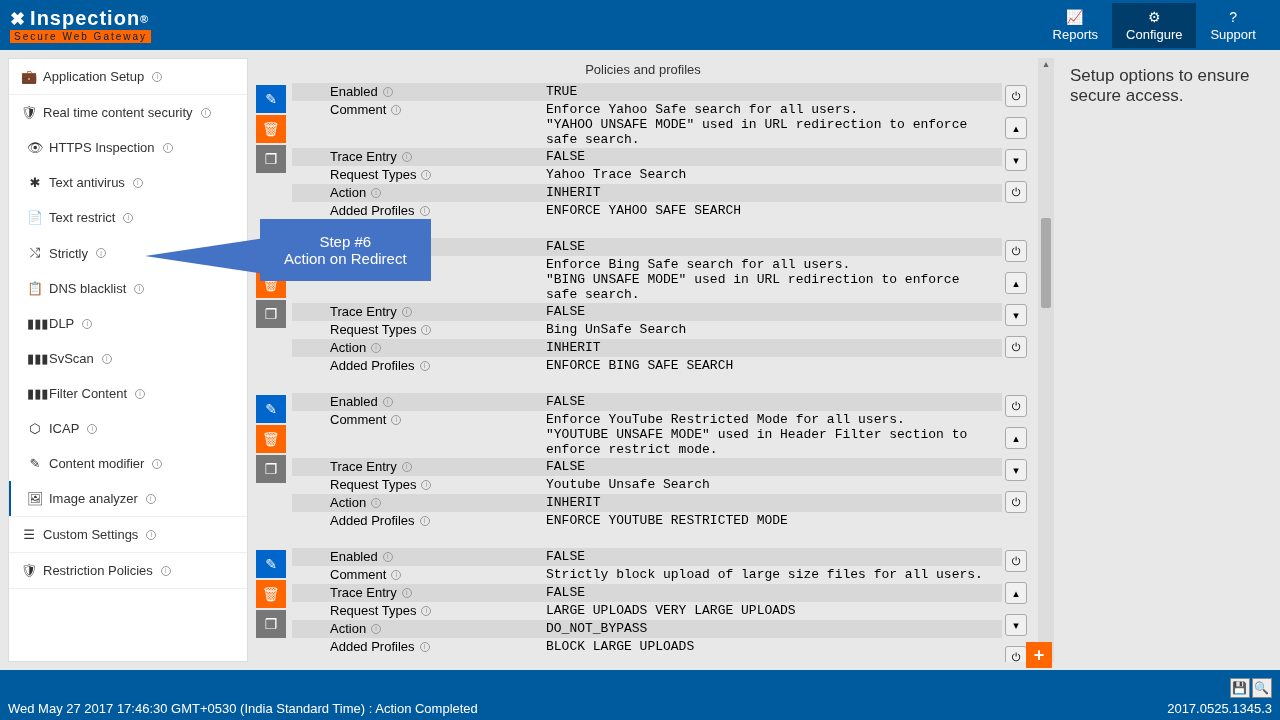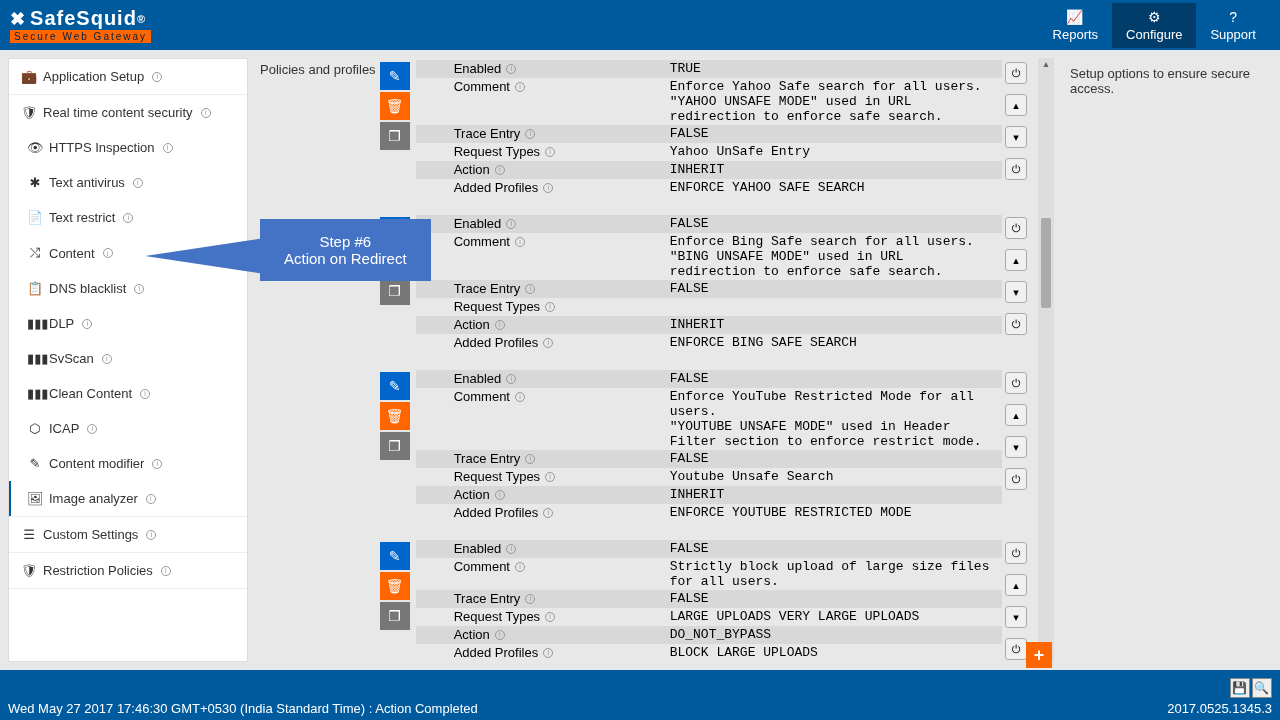--- a/index.html
+++ b/index.html
@@ -18,59 +18,59 @@
 .content { display: flex; height: 620px; padding: 8px; gap: 8px; }
 
 .sidebar { width: 240px; background: white; border: 1px solid #ddd; overflow-y: auto; }
 .side-section { border-bottom: 1px solid #eee; }
 .side-item { padding: 10px 12px; font-size: 13px; color: #333; cursor: pointer; display: flex; align-items: center; gap: 6px; }
 .side-item.sub { padding-left: 16px; border-left: 2px solid transparent; }
 .side-item.active { border-left: 2px solid #005a9e; font-weight: normal; }
 .side-icon { width: 16px; text-align: center; color: #333; font-size: 13px; }
 .info-dot { width: 10px; height: 10px; border: 1px solid #999; border-radius: 50%; display: inline-flex; align-items: center; justify-content: center; font-size: 7px; color: #999; margin-left: 2px; }
 
-.main { flex: 1; display: flex; background: #e8e8e8; position: relative; }
+.main { flex: 1; display: flex; flex-direction: column; background: #e8e8e8; position: relative; }
 .main-title { text-align: center; font-size: 13px; color: #333; padding: 4px; }
 .policy-area { flex: 1; overflow-y: auto; position: relative; }
 .policy-block { display: flex; margin: 2px 0 18px 0; }
 .action-col { width: 36px; display: flex; flex-direction: column; gap: 2px; padding-top: 2px; }
 .action-btn { width: 30px; height: 28px; display: flex; align-items: center; justify-content: center; color: white; font-size: 14px; cursor: pointer; }
 .action-btn.edit { background: #0066cc; }
 .action-btn.delete { background: #ff6600; }
 .action-btn.copy { background: #777; }
 .fields { flex: 1; }
 .field-row { display: flex; align-items: flex-start; min-height: 18px; font-size: 13px; }
 .field-row:nth-child(odd) { background: #d8d8d8; }
 .field-row:nth-child(even) { background: #e8e8e8; }
 .field-label { width: 216px; padding: 1px 6px; display: flex; align-items: center; gap: 3px; margin-left: 32px; }
 .field-value { flex: 1; padding: 1px 6px; font-family: Liberation Mono, monospace; }
 .ctrl-col { width: 28px; display: flex; flex-direction: column; gap: 2px; padding-top: 2px; align-items: center; }
 .ctrl-btn { width: 22px; height: 22px; border: 1px solid #aaa; background: #f0f0f0; border-radius: 3px; display: flex; align-items: center; justify-content: center; font-size: 11px; cursor: pointer; margin-bottom: 8px; }
 .scroll-col { width: 16px; background: #ddd; position: relative; }
 .scroll-thumb { position: absolute; width: 10px; left: 3px; background: #aaa; border-radius: 2px; }
 
-.right-panel { width: 210px; padding: 8px; font-size: 13px; color: #333; }
+.right-panel { width: 210px; padding: 8px; font-size: 17px; color: #333; }
 
 .callout { position: absolute; background: #4472c4; color: white; padding: 14px 24px; font-size: 15px; text-align: center; z-index: 100; }
 .callout-arrow { position: absolute; left: -115px; top: 30%; width: 0; height: 0; border-top: 18px solid transparent; border-bottom: 18px solid transparent; border-right: 120px solid #4472c4; }
 
 .footer { position: absolute; bottom: 0; left: 0; right: 0; height: 50px; background: #005a9e; color: white; display: flex; align-items: flex-end; padding: 4px 8px; font-size: 13px; }
 .footer-right { margin-left: auto; display: flex; flex-direction: column; align-items: flex-end; gap: 3px; }
 .footer-icons { display: flex; gap: 2px; }
 .footer-icon { width: 20px; height: 20px; border: 1px solid #888; background: #eee; display: flex; align-items: center; justify-content: center; font-size: 12px; color: #333; cursor: pointer; }
 .fab { position: absolute; bottom: 52px; right: 228px; width: 26px; height: 26px; background: #ff6600; color: white; display: flex; align-items: center; justify-content: center; font-size: 18px; font-weight: bold; cursor: pointer; }
 </style>
 </head>
 <body>
 
 <div class="header">
   <div class="logo-area">
     <div class="logo-text">
       <span class="logo-icon">✖</span>
-      <span>SafeSquid</span>
+      <span>Inspection</span>
       <span style="font-size:11px;vertical-align:top">®</span>
     </div>
     <div class="logo-sub">Secure Web Gateway</div>
   </div>
   <div class="header-nav">
     <div class="nav-item">
       <div class="nav-icon">📈</div>
       <div>Reports</div>
     </div>
     <div class="nav-item active">
@@ -109,41 +109,41 @@
           <span>Text antivirus</span>
           <span class="info-dot">i</span>
         </div>
       <div class="side-item sub">
           <span class="side-icon">📄</span>
           <span>Text restrict</span>
           <span class="info-dot">i</span>
         </div>
       <div class="side-item sub">
           <span class="side-icon">⤭</span>
-          <span>Content</span>
+          <span>Strictly</span>
           <span class="info-dot">i</span>
         </div>
       <div class="side-item sub">
           <span class="side-icon">📋</span>
           <span>DNS blacklist</span>
           <span class="info-dot">i</span>
         </div>
       <div class="side-item sub">
           <span class="side-icon">▮▮▮</span>
           <span>DLP</span>
           <span class="info-dot">i</span>
         </div>
       <div class="side-item sub">
           <span class="side-icon">▮▮▮</span>
           <span>SvScan</span>
           <span class="info-dot">i</span>
         </div>
       <div class="side-item sub">
           <span class="side-icon">▮▮▮</span>
-          <span>Clean Content</span>
+          <span>Filter Content</span>
           <span class="info-dot">i</span>
         </div>
       <div class="side-item sub">
           <span class="side-icon">⬡</span>
           <span>ICAP</span>
           <span class="info-dot">i</span>
         </div>
       <div class="side-item sub">
           <span class="side-icon">✎</span>
           <span>Content modifier</span>
@@ -188,21 +188,21 @@
             <div class="field-row">
        <div class="field-label">Comment<span class="info-dot">i</span></div>
        <div class="field-value">Enforce Yahoo Safe search for all users.<br>"YAHOO UNSAFE MODE" used in URL redirection to enforce safe search.</div>
      </div>
             <div class="field-row">
        <div class="field-label">Trace Entry<span class="info-dot">i</span></div>
        <div class="field-value">FALSE</div>
      </div>
             <div class="field-row">
        <div class="field-label">Request Types<span class="info-dot">i</span></div>
-       <div class="field-value">Yahoo UnSafe Entry</div>
+       <div class="field-value">Yahoo Trace Search</div>
      </div>
             <div class="field-row">
        <div class="field-label">Action<span class="info-dot">i</span></div>
        <div class="field-value">INHERIT</div>
      </div>
             <div class="field-row">
        <div class="field-label">Added Profiles<span class="info-dot">i</span></div>
        <div class="field-value">ENFORCE YAHOO SAFE SEARCH</div>
      </div>
           </div>
@@ -227,20 +227,21 @@
             <div class="field-row">
        <div class="field-label">Comment<span class="info-dot">i</span></div>
        <div class="field-value">Enforce Bing Safe search for all users.<br>"BING UNSAFE MODE" used in URL redirection to enforce safe search.</div>
      </div>
             <div class="field-row">
        <div class="field-label">Trace Entry<span class="info-dot">i</span></div>
        <div class="field-value">FALSE</div>
      </div>
             <div class="field-row">
        <div class="field-label">Request Types<span class="info-dot">i</span></div>
+       <div class="field-value">Bing UnSafe Search</div>
      </div>
             <div class="field-row">
        <div class="field-label">Action<span class="info-dot">i</span></div>
        <div class="field-value">INHERIT</div>
      </div>
             <div class="field-row">
        <div class="field-label">Added Profiles<span class="info-dot">i</span></div>
        <div class="field-value">ENFORCE BING SAFE SEARCH</div>
      </div>
           </div>

